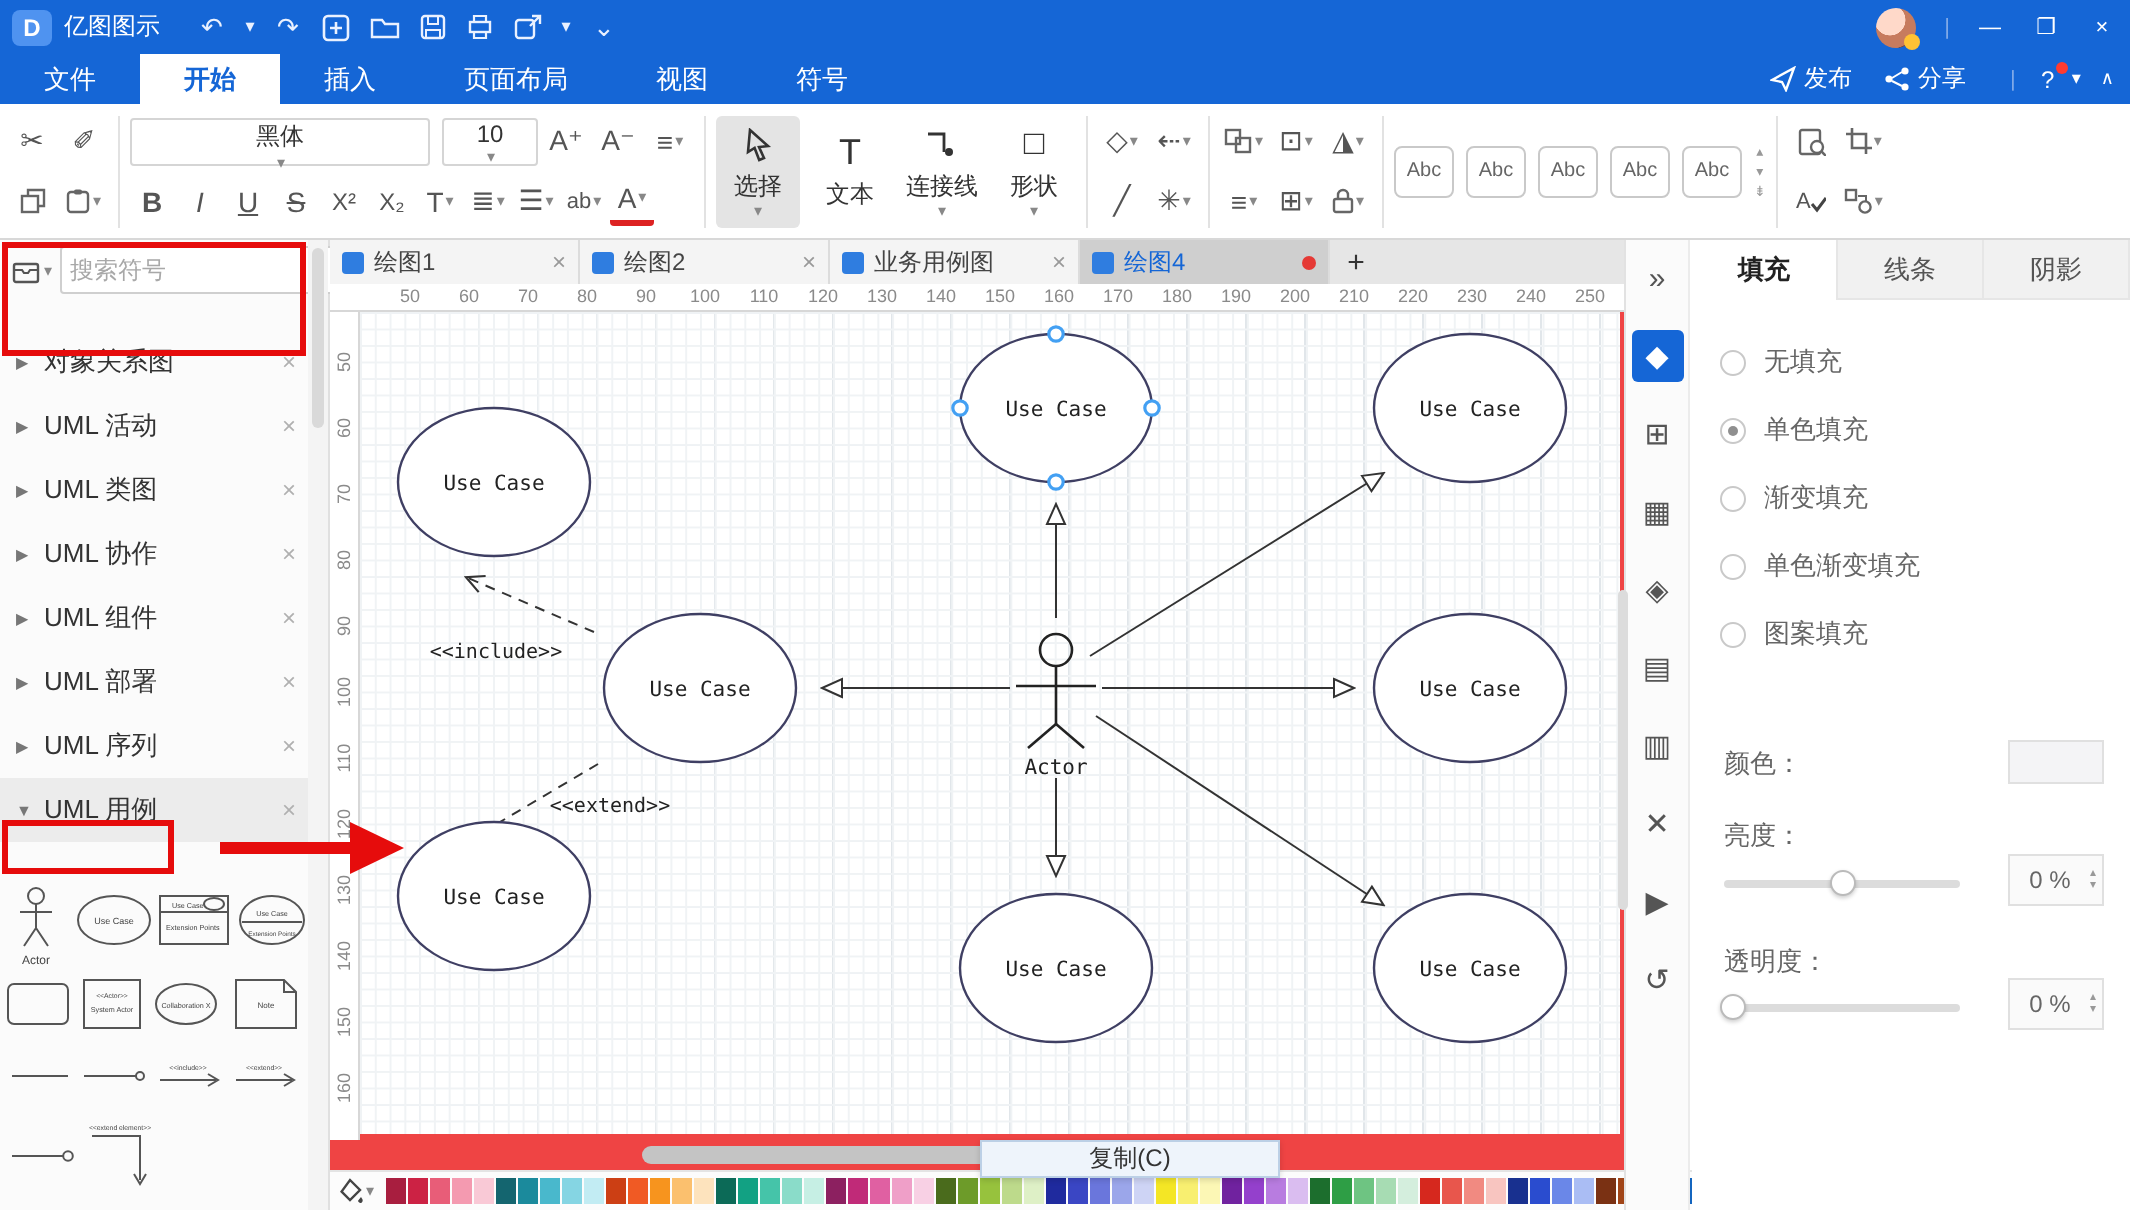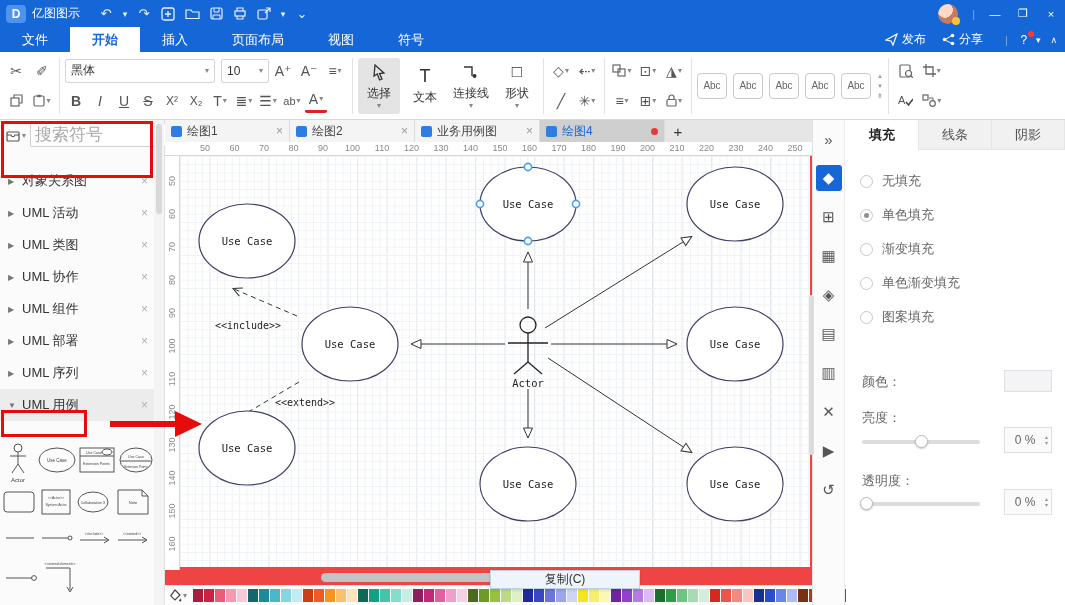--- a/index.html
+++ b/index.html
@@ -40,21 +40,21 @@
   
   .ribbon { position:absolute; left:0; top:52px; width:1065px; height:68px; background:#fff;
     border-bottom:1px solid #d8d8d8; display:flex; align-items:center; padding:2px 4px; color:#444; }
   .vsep { width:1px; height:56px; background:#e2e2e2; margin:0 5px; }
   .rgroup { display:flex; flex-direction:column; justify-content:center; gap:6px; }
   .rrow { display:flex; align-items:center; gap:2px; }
   .ric { min-width:24px; height:24px; display:flex; align-items:center; justify-content:center;
     font-size:14px; color:#555; border-radius:2px; padding:0 2px; }
   .dd { font-size:8px; color:#888; margin-left:1px; }
   .combo { height:24px; border:1px solid #d5d5d5; border-radius:2px; display:flex; align-items:center;
-    justify-content:space-between; font-size:12px; padding:0 5px; background:#fff; color:#333; }
+    justify-content:space-between; font-size:12px; padding:0 5px; background:#fff; color:#333;flex-direction:column; }
   .combo.wide { width:150px; }
   .combo.narrow { width:48px; margin-left:4px; }
   .fmt { font-size:13px; }
   .fmt .ric { min-width:22px; }
   .b { font-weight:bold; } .i { font-style:italic; } .u { text-decoration:underline; }
   .s { text-decoration:line-through; }
   .sup2 { font-size:12px; } .acolor { border-bottom:3px solid #d22; line-height:14px; }
   .tool { width:42px; height:56px; display:flex; flex-direction:column; align-items:center;
     justify-content:center; gap:2px; font-size:12px; color:#333; border-radius:3px; }
   .tool.active { background:#e4e4e4; }
@@ -68,21 +68,21 @@
   .sidebar { position:absolute; left:0; top:120px; width:165px; height:485px; background:#fbfbfb;
     border-right:1px solid #e0e0e0; font-size:13px; color:#333; }
   .sb-gutter { position:absolute; right:0; top:0; width:10px; height:100%; background:#f4f4f4; }
   .sb-thumb { position:absolute; right:2px; top:4px; width:6px; height:90px; border-radius:3px; background:#d9d9d9; }
   .sb-header { display:flex; align-items:center; justify-content:space-between; padding:7px 14px 4px 8px; }
   .sb-collapse { color:#888; font-size:13px; }
   .sb-search-row { display:flex; align-items:center; padding:3px 12px 6px 6px; gap:4px; }
   .lib-btn { display:flex; align-items:center; color:#555; font-size:12px; }
   .searchbox { flex:1; height:24px; border:1px solid #cfcfcf; border-radius:2px; background:#fff;
     display:flex; align-items:center; padding:0 4px; }
-  .searchbox input { flex:1; border:none; outline:none; font-size:17px; color:#333; min-width:0;
+  .searchbox input { flex:1; border:none; outline:none; font-size:12px; color:#333; min-width:0;
     font-family:"Liberation Sans","DejaVu Sans",sans-serif; }
   .searchbox input::placeholder { color:#a8a8a8; }
   .sb-steppers { display:flex; flex-direction:column; font-size:7px; color:#999; line-height:7px; }
   .sg-row { height:32px; display:flex; align-items:center; padding:0 8px; cursor:default; }
   .sg-row.expanded { background:#ececec; }
   .sg-caret { width:14px; font-size:8px; color:#777; }
   .sg-label { flex:1; font-size:13px; }
   .sg-close { color:#b0b0b0; font-size:12px; padding-right:8px; }
   .symbols { position:absolute; left:0; top:320px; width:155px; height:165px; }
 

